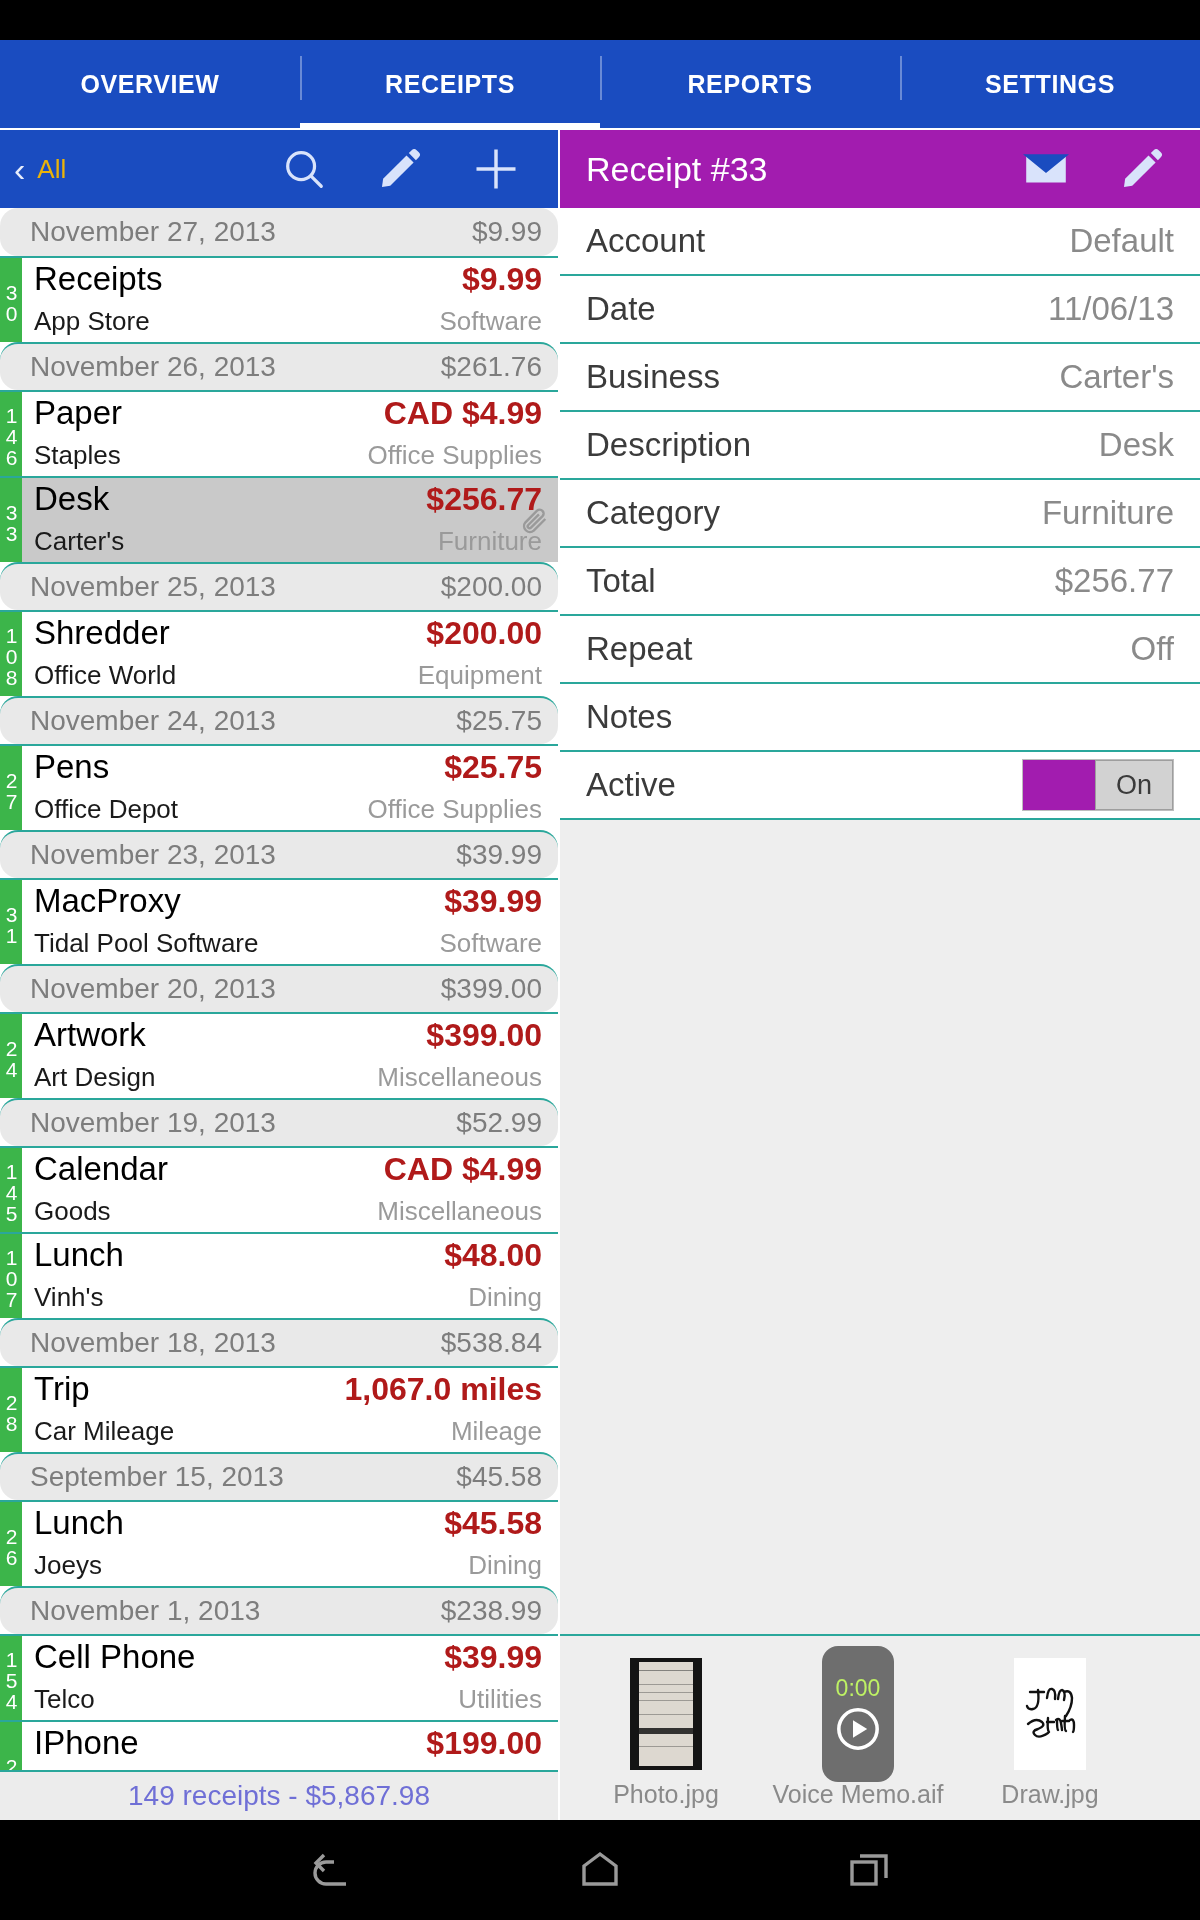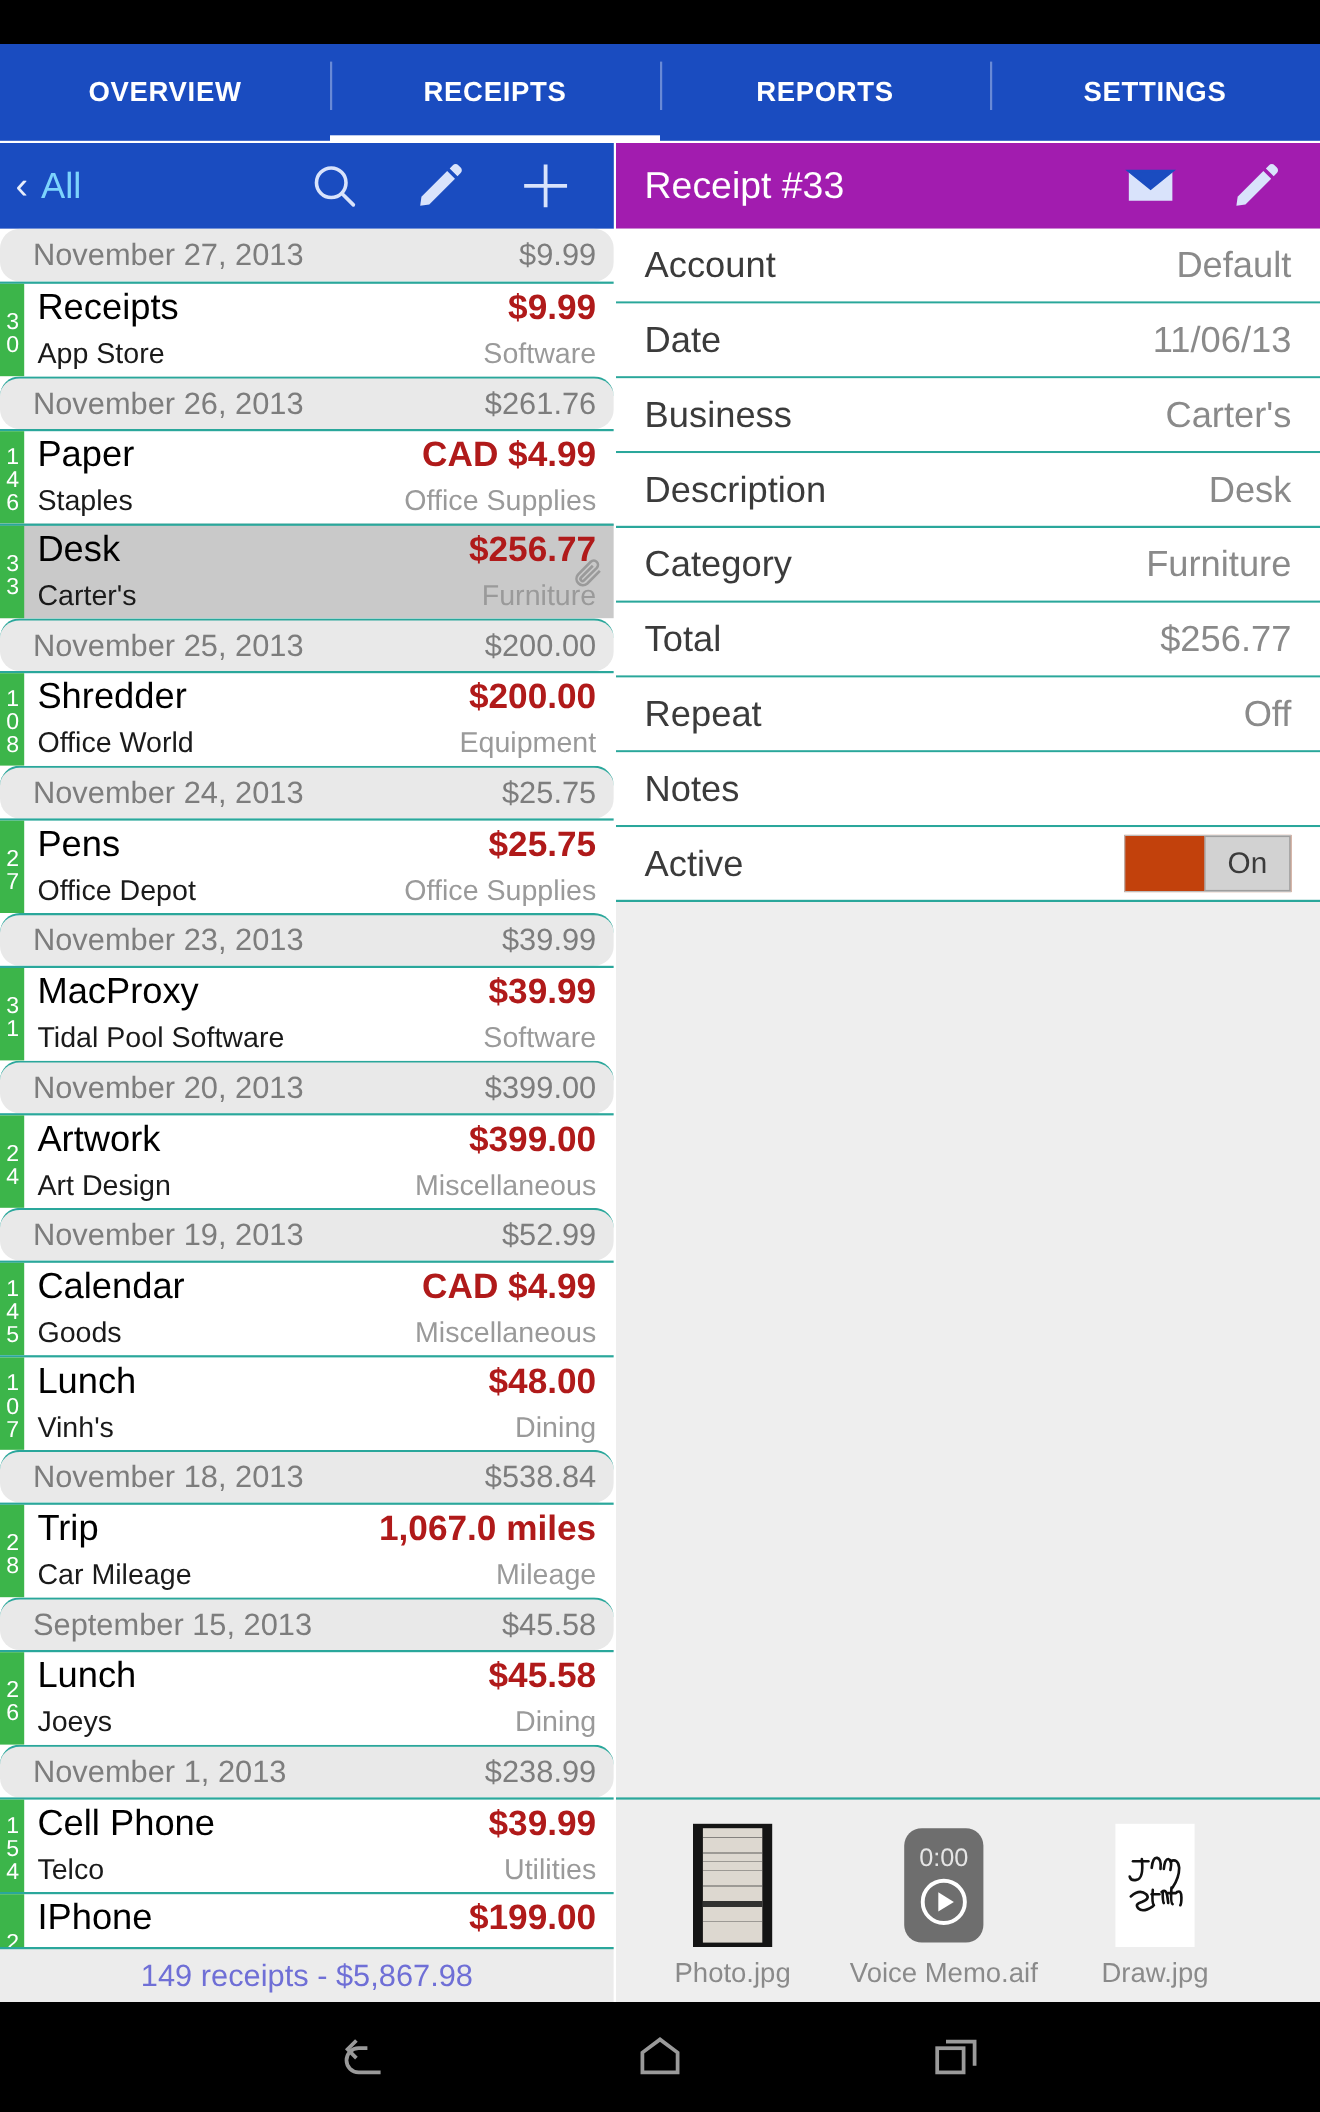--- a/index.html
+++ b/index.html
@@ -39,21 +39,21 @@
                border-right: 2px solid #ffffff; display:flex; flex-direction:column; }
   .right-pane { width: 640px; height: 100%; background: #eeeeee; display:flex; flex-direction:column; }
 
   
   .actionbar {
     height: 78px; background: #1a4cc0; display: flex; align-items: center;
     padding: 0 14px; flex: 0 0 auto;
   }
   .back-group { display: flex; align-items: center; color: #fff; }
   .chev { font-size: 34px; line-height: 1; margin-right: 12px; color:#e8eefc; font-weight: 300;}
-  .back-label { font-size: 33px; color: #7dd3fc; }
+  .back-label { font-size: 26px; color: #eab308; }
   .spacer { flex: 1; }
   .act-icon { width: 96px; height: 78px; display: flex; align-items: center; justify-content: center; }
   .act-icon svg { display:block; }
 
   
   .list { flex: 1; overflow: hidden; background:#fff; position: relative; }
   .date-row {
     display: flex; align-items: center; justify-content: space-between;
     background: #e9e9e9; height: 48px; padding: 0 16px 0 30px;
     color: #7d7d7d; font-size: 28px;
@@ -98,21 +98,21 @@
   .detail-title { color: #fff; font-size: 34px; }
   .detail-fields { background: #ffffff; flex: 0 0 auto; }
   .field {
     display: flex; align-items: center; justify-content: space-between;
     height: 68px; padding: 0 26px; border-bottom: 2px solid #2aa79b;
     background: #fff;
   }
   .field-label { font-size: 33px; color: #3b3b3b; }
   .field-value { font-size: 33px; color: #8a8a8a; }
   .toggle {
-    width: 152px; height: 52px; background: #c2410c; border: 1px solid #bdbdbd;
+    width: 152px; height: 52px; background: #a21caf; border: 1px solid #bdbdbd;
     display: flex; align-items: center; justify-content: flex-end;
   }
   .toggle .knob {
     width: 78px; height: 50px; background: #d2d2d2; border: 1px solid #9e9e9e;
     display:flex; align-items:center; justify-content:center;
     font-size: 27px; color: #3b3b3b;
   }
   .detail-filler { flex: 1; background: #eeeeee; }
 
   
@@ -133,23 +133,23 @@
       background-image:
         linear-gradient(to bottom, transparent 8px, rgba(60,60,60,.55) 8px, rgba(60,60,60,.55) 9px, transparent 9px),
         linear-gradient(to bottom, transparent 22px, rgba(60,60,60,.4) 22px, rgba(60,60,60,.4) 23px, transparent 23px),
         linear-gradient(to bottom, transparent 30px, rgba(60,60,60,.4) 30px, rgba(60,60,60,.4) 31px, transparent 31px),
         linear-gradient(to bottom, transparent 38px, rgba(60,60,60,.4) 38px, rgba(60,60,60,.4) 39px, transparent 39px),
         linear-gradient(to bottom, transparent 52px, rgba(60,60,60,.4) 52px, rgba(60,60,60,.4) 53px, transparent 53px),
         linear-gradient(to bottom, transparent 66px, rgba(20,20,20,.85) 66px, rgba(20,20,20,.85) 72px, transparent 72px),
         linear-gradient(to bottom, transparent 84px, rgba(60,60,60,.4) 84px, rgba(60,60,60,.4) 85px, transparent 85px);
   }
   .thumb-audio {
-    width: 96px; height: 104px; background: #6e6e6e; border-radius: 16px;
+    width: 96px; height: 136px; background: #6e6e6e; border-radius: 16px;
     display: flex; flex-direction: column; align-items: center; justify-content: center;
-    color: #e5e5e5; position: relative; text-align: right;
+    color: #bef264; position: relative; text-align: right;
   }
   .thumb-audio .dur { font-size: 23px; margin-bottom: 2px; }
   .thumb-draw { width: 72px; height: 112px; background: #ffffff; position: relative; }
 
   
   .navbar {
     height: 100px; background: #000; display: flex; align-items: center; justify-content: center;
     gap: 180px;
   }
   .navbtn { width: 90px; height: 70px; display:flex; align-items:center; justify-content:center; }

